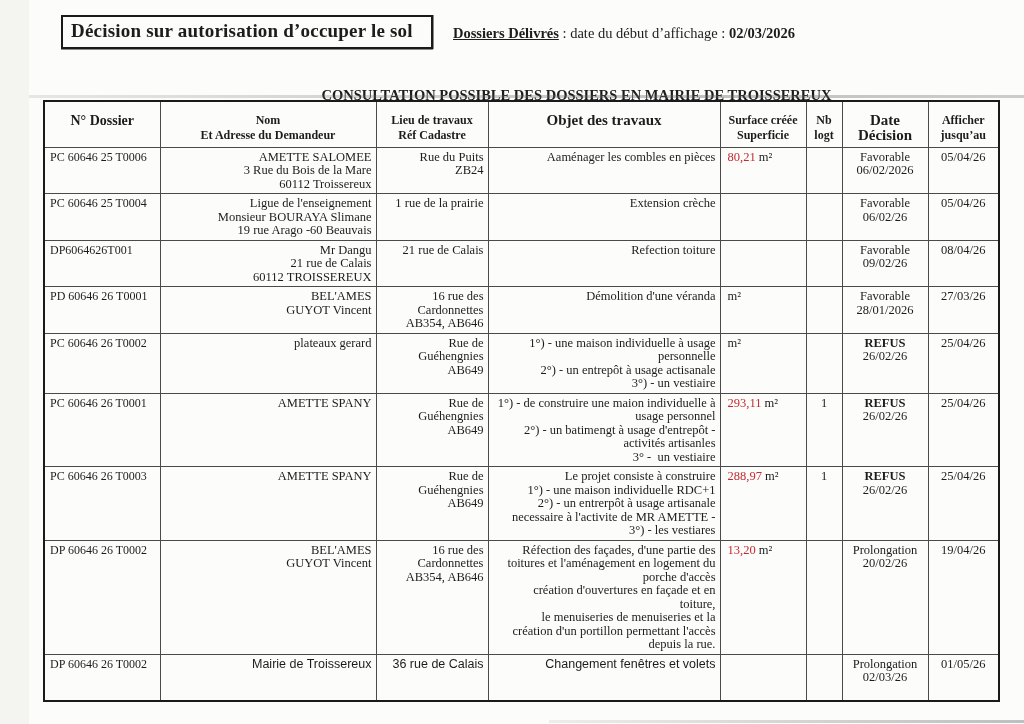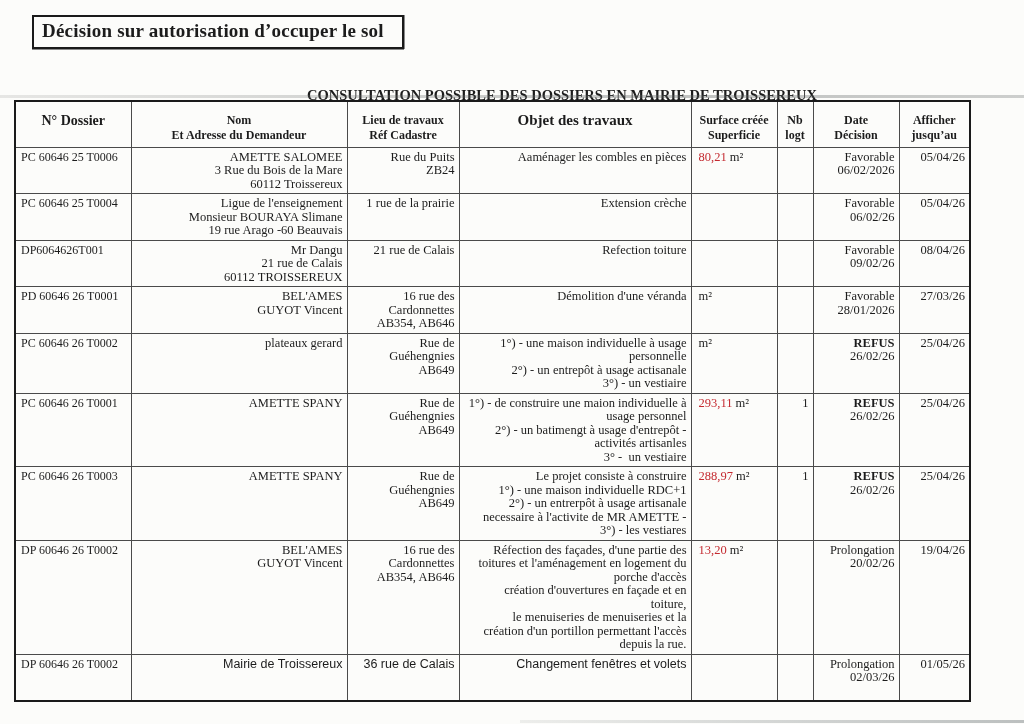--- a/index.html
+++ b/index.html
@@ -3,21 +3,21 @@
 <meta charset="utf-8">
 <style>
   html,body{margin:0;padding:0;}
   body{
     width:1024px;height:724px;
     background:#f4f4f1;
     font-family:"Liberation Serif", serif;
     color:#1c1c1c;
     position:relative;overflow:hidden;
   }
-  .page{position:absolute;inset:0;background:#fcfcfa;}
+  .page{position:absolute;inset:0;background:#fcfcfa;margin-left:29px;}
 
   
   .title-box{
     position:absolute;left:32px;top:15px;
     width:352px;
     border:2px solid #1a1a1a;
     box-shadow:0 1px 0 #8a8a8a,1px 0 0 #8a8a8a;
     padding:3px 8px 5px 8px;
     font-size:19px;font-weight:bold;letter-spacing:.2px;
     background:#fcfcfa;
@@ -48,41 +48,42 @@
     border:1px solid #4a4a4a;
     vertical-align:top;
     padding:2px 4px;
     font-size:12.5px;line-height:13.5px;
     overflow:hidden;
   }
   .dossiers thead tr{height:46px;}
   .dossiers thead th{font-weight:bold;text-align:center;padding-top:11px;line-height:15px;}
   th.h-dossier{font-size:14px;padding-top:9px;}
   th.h-objet{font-size:15px;padding-top:9px;}
-  th.h-date{font-size:12px;padding-top:7px;line-height:17px;}
+  th.h-date{font-size:15px;padding-top:7px;line-height:17px;}
   th.h-nb{font-size:12px;padding-top:17px;line-height:13px;}
   th.h-surface,th.h-nom,th.h-lieu,th.h-afficher{font-size:12px;}
 
   td.c-dossier{font-size:12px;padding-left:5px;padding-top:3px;}
   td.c-left{text-align:right;padding-left:6px;padding-top:3px;}
-  td.c-center{text-align:right;padding-top:3px;}
+  td.c-center{text-align:center;padding-top:3px;}
   td.c-surface{padding-left:7px;padding-top:3px;}
   .line{white-space:pre-wrap;}
   .red{color:var(--accent-red,#c42a30);}
   .dec-label{font-weight:normal;}
   .dec-label.bold{font-weight:bold;}
   .sans{font-family:"Liberation Sans", sans-serif;font-size:13px;line-height:14.5px;}
 </style>
 </head>
 <body>
 
 <div class="page">
 
   <div class="title-box">Décision sur autorisation d’occuper le sol</div>
 
+  <div class="delivres"><span class="lbl">Dossiers Délivrés</span><span> : date du début d’affichage : </span><span class="dt">02/03/2026</span></div>
 
   <div class="subtitle">
     <div>CONSULTATION POSSIBLE DES DOSSIERS EN MAIRIE DE TROISSEREUX</div>
     <div>ET AFFICHER SUR LE SITE INTERNET « MAIRIE TROISSEREUX, RUBRIQUE :  AFFICHAGE URBANISME »</div>
   </div>
 
   <div class="scan-top"></div>
 
   <table class="dossiers">
     <colgroup>

